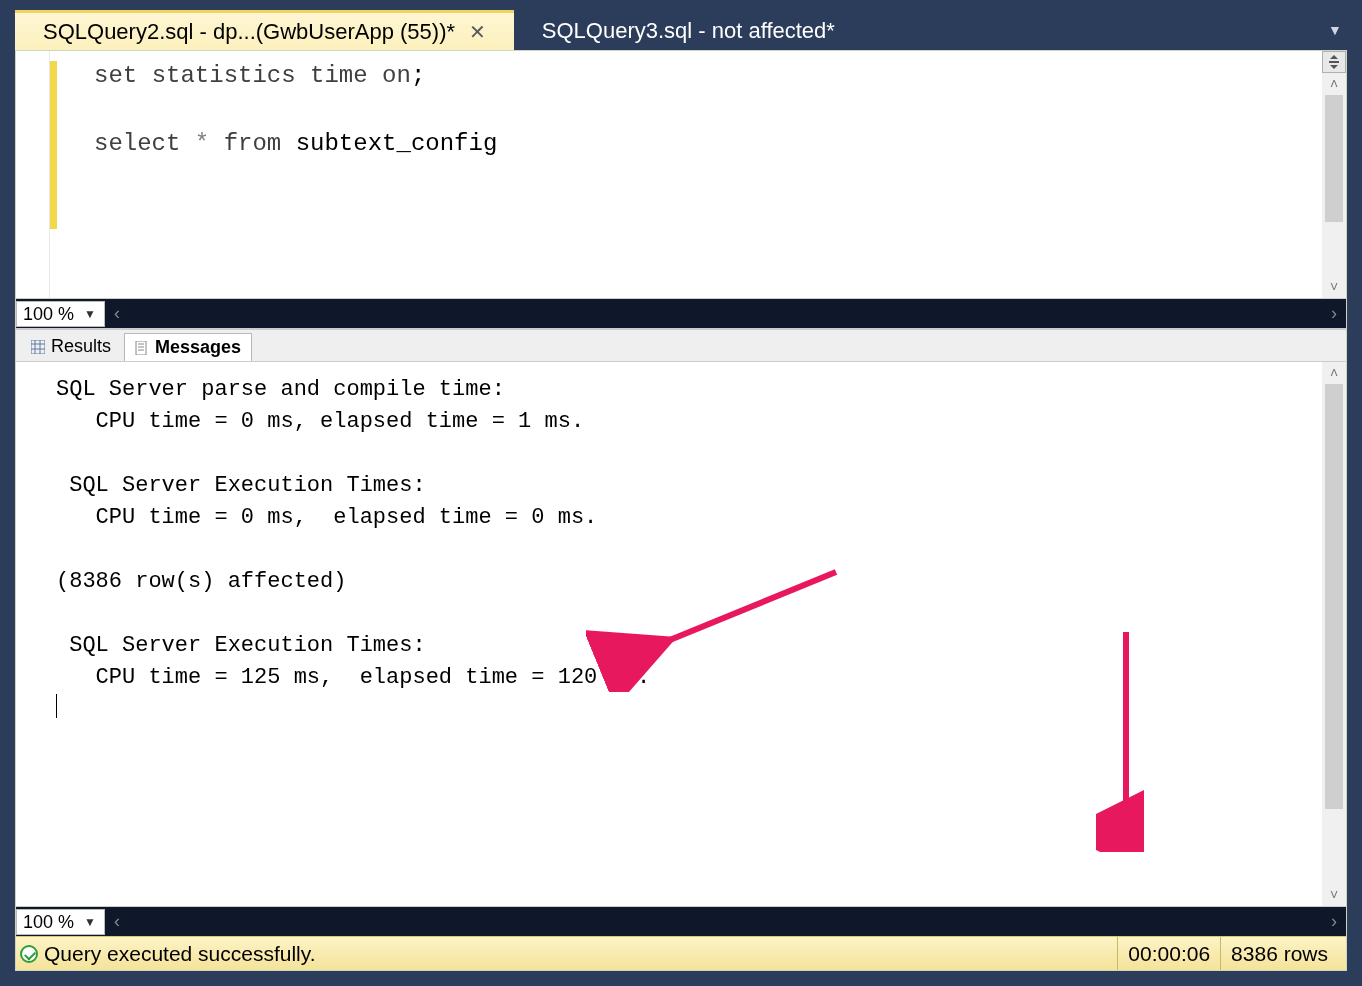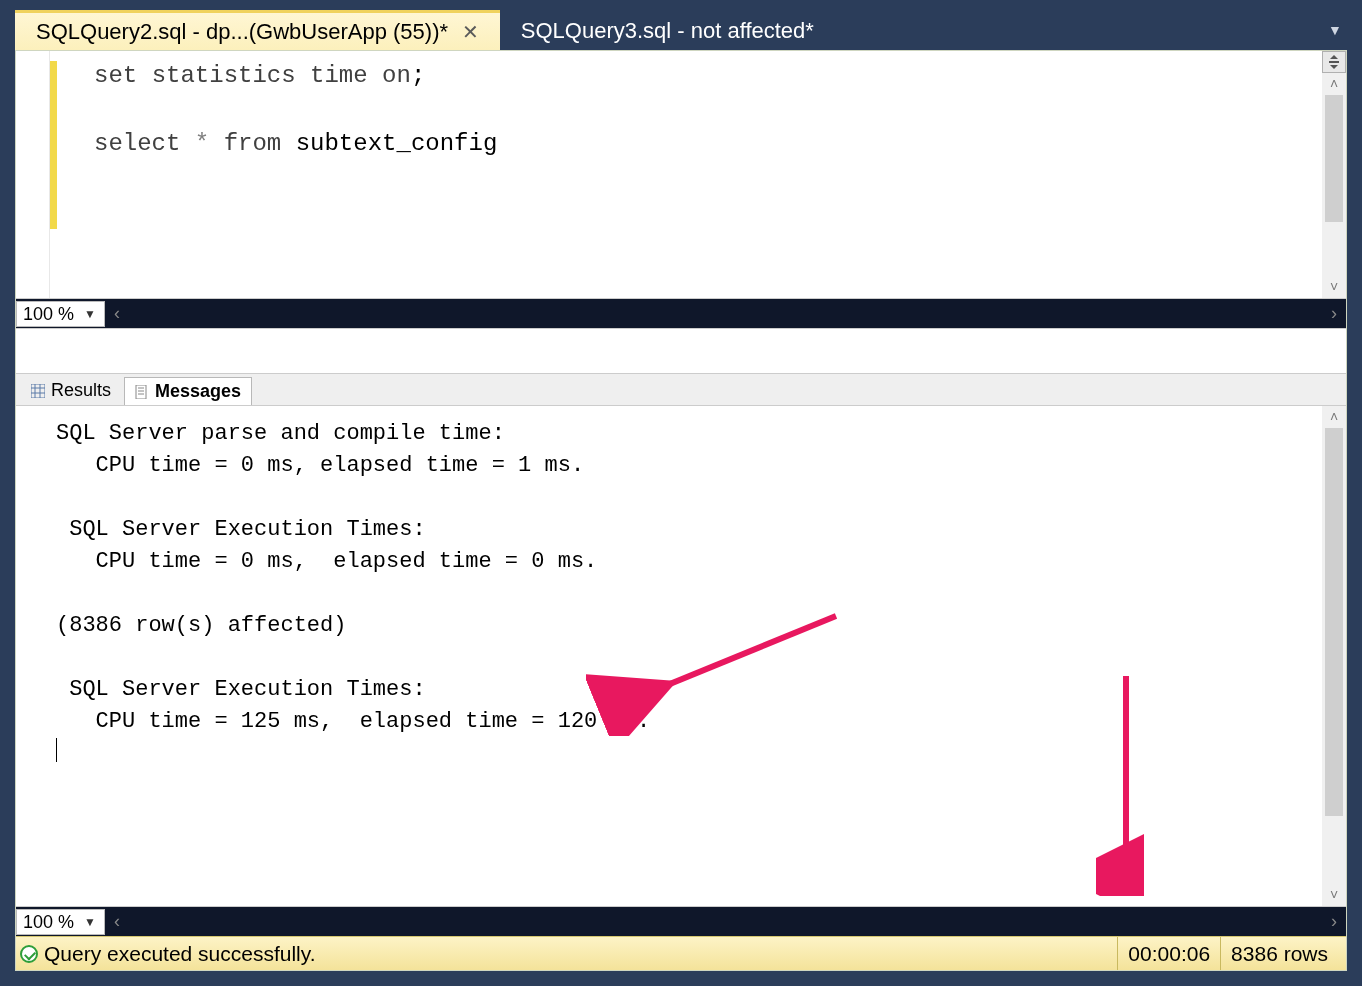--- a/index.html
+++ b/index.html
@@ -16,21 +16,21 @@
   
   .tabstrip {
     display: flex;
     align-items: stretch;
     height: 40px;
     position: relative;
   }
   .tab {
     display: flex;
     align-items: center;
-    padding: 0 21px;
+    padding: 0 28px;
     font-size: 22px;
     color: #fff;
     cursor: pointer;
     border-top: 1px solid transparent;
     white-space: nowrap;
     justify-content: space-between;
   }
   .tab.active {
     background: linear-gradient(#fff6d4, #fcf0bc);
     color: #000;
@@ -165,21 +165,20 @@
   
   .result-tabs {
     height: 32px;
     background: #efefef;
     border-top: 1px solid #ccc;
     display: flex;
     align-items: flex-end;
     padding-left: 4px;
     gap: 2px;
     font-size: 18px;
-    margin-top: 44px;
   }
   .rtab {
     padding: 3px 10px;
     border: 1px solid transparent;
     display:flex; align-items:center; gap:6px;
     cursor:pointer;
     color:#000;
   }
   .rtab.active {
     background:#fff;

